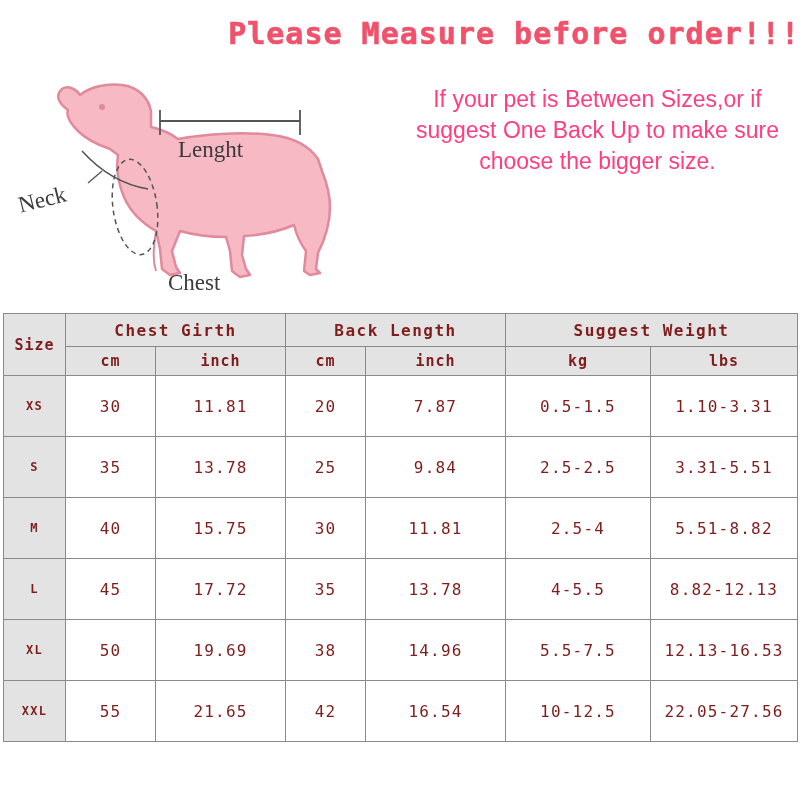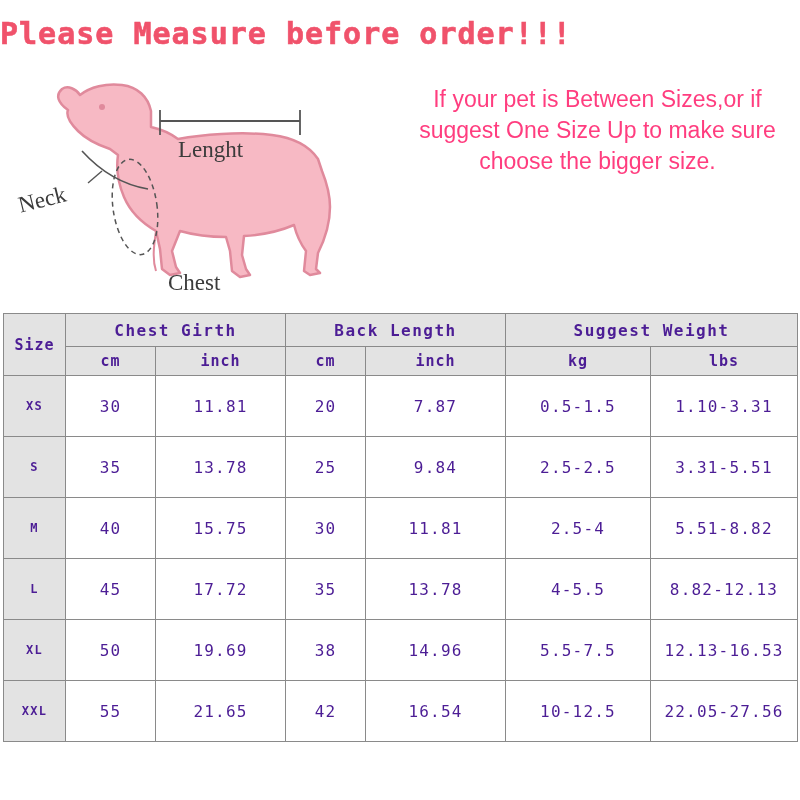--- a/index.html
+++ b/index.html
@@ -19,21 +19,21 @@
     height: 800px;
     background: #ffffff;
   }
 
   
   .heading {
     position: absolute;
     top: 16px;
     left: 0;
     width: 800px;
-    text-align: left;
+    text-align: right;
     font-family: "DejaVu Sans Mono", monospace;
     font-weight: bold;
     font-size: 30px;
     letter-spacing: 1px;
     color: #f0526b;
     -webkit-text-stroke: 0.6px #f0526b;
   }
 
   
   .illus {
@@ -72,21 +72,21 @@
 
   
   .size-table {
     position: absolute;
     left: 3px;
     top: 313px;
     width: 794px;
     border-collapse: collapse;
     table-layout: fixed;
     font-family: "DejaVu Sans Mono", monospace;
-    color: #4c1d95;
+    color: #7f1d1d;
     padding-left: 42px;
   }
   .size-table th, .size-table td {
     border: 1px solid #8a8a8a;
     text-align: center;
     vertical-align: middle;
     padding: 0;
   }
   .size-table thead th {
     background: #e3e3e3;
@@ -167,21 +167,21 @@
 
       <path d="M78,128 L92,116" stroke="#555" stroke-width="1.4" fill="none"></path>
     </svg>
     <div class="lbl lbl-neck">Neck</div>
     <div class="lbl lbl-length">Lenght</div>
     <div class="lbl lbl-chest">Chest</div>
   </div>
 
   <div class="note">
     <div>If your pet is Between Sizes,or if</div>
-    <div>suggest One Size Up to make sure</div>
+    <div>suggest One Back Up to make sure</div>
     <div>choose the bigger size.</div>
   </div>
 
   <table class="size-table">
     <colgroup>
       <col class="col-size">
         <col class="col-cm1">
         <col class="col-in1">
       <col class="col-cm2">
         <col class="col-in2">

